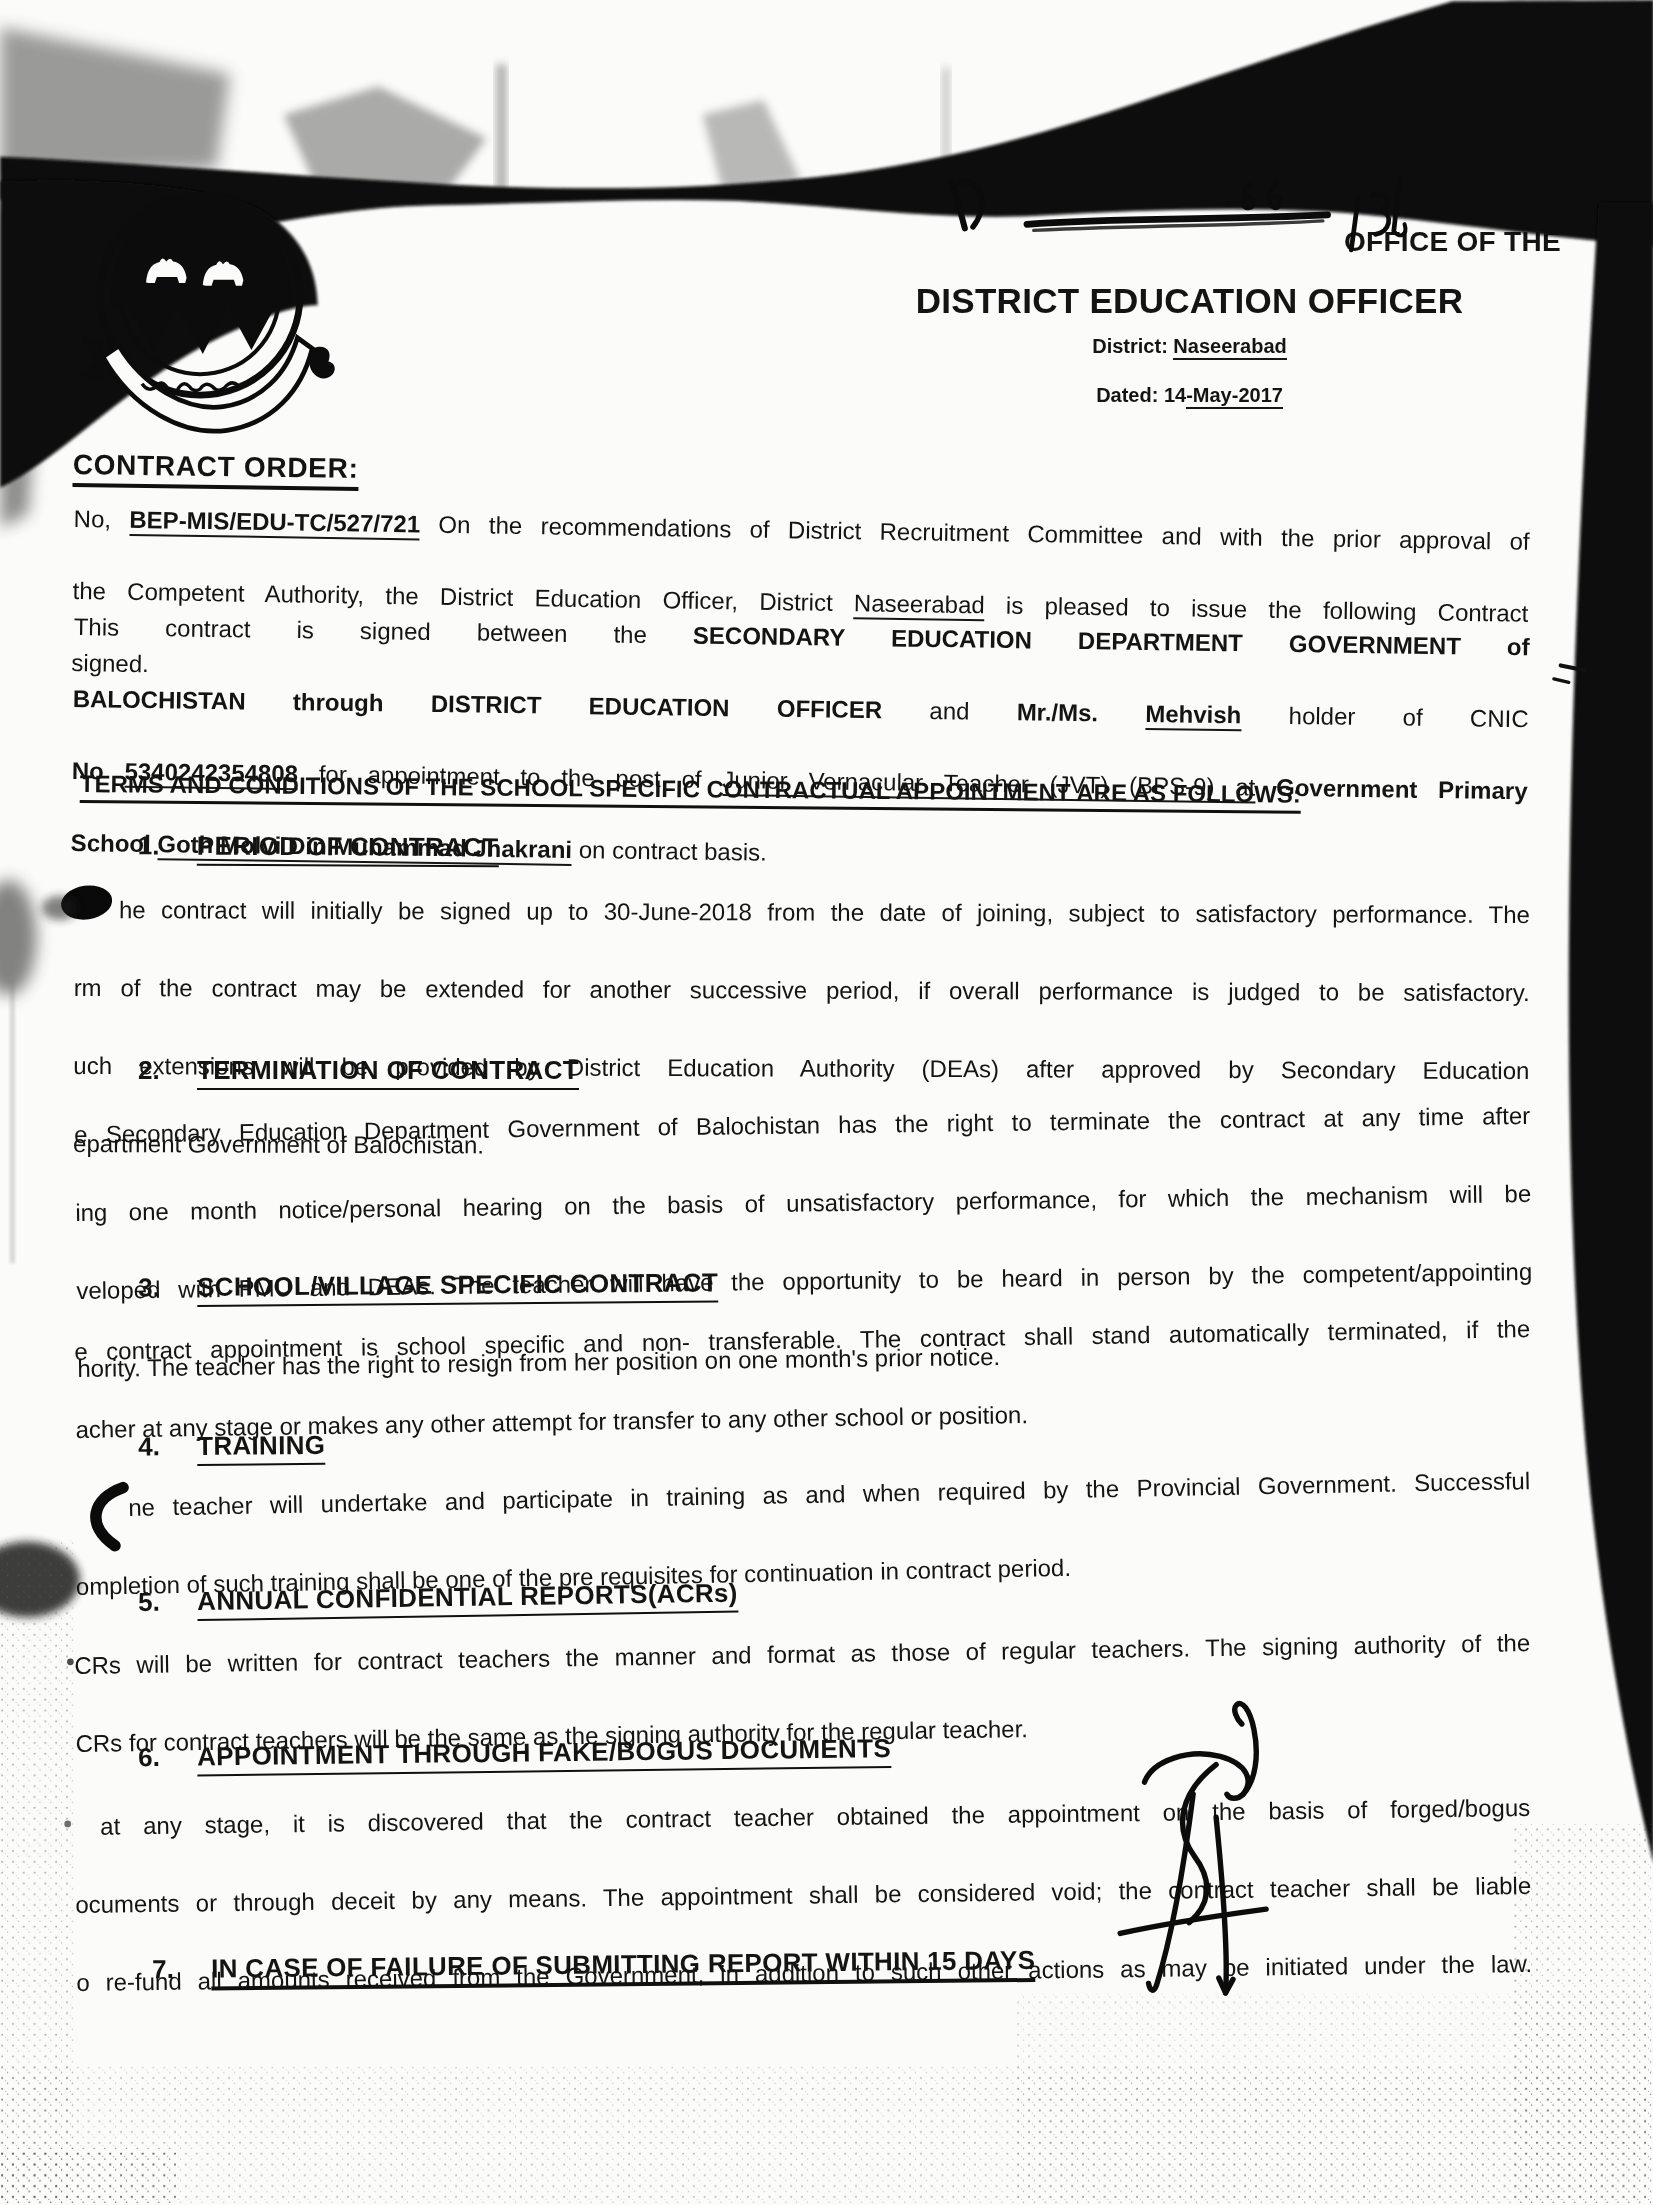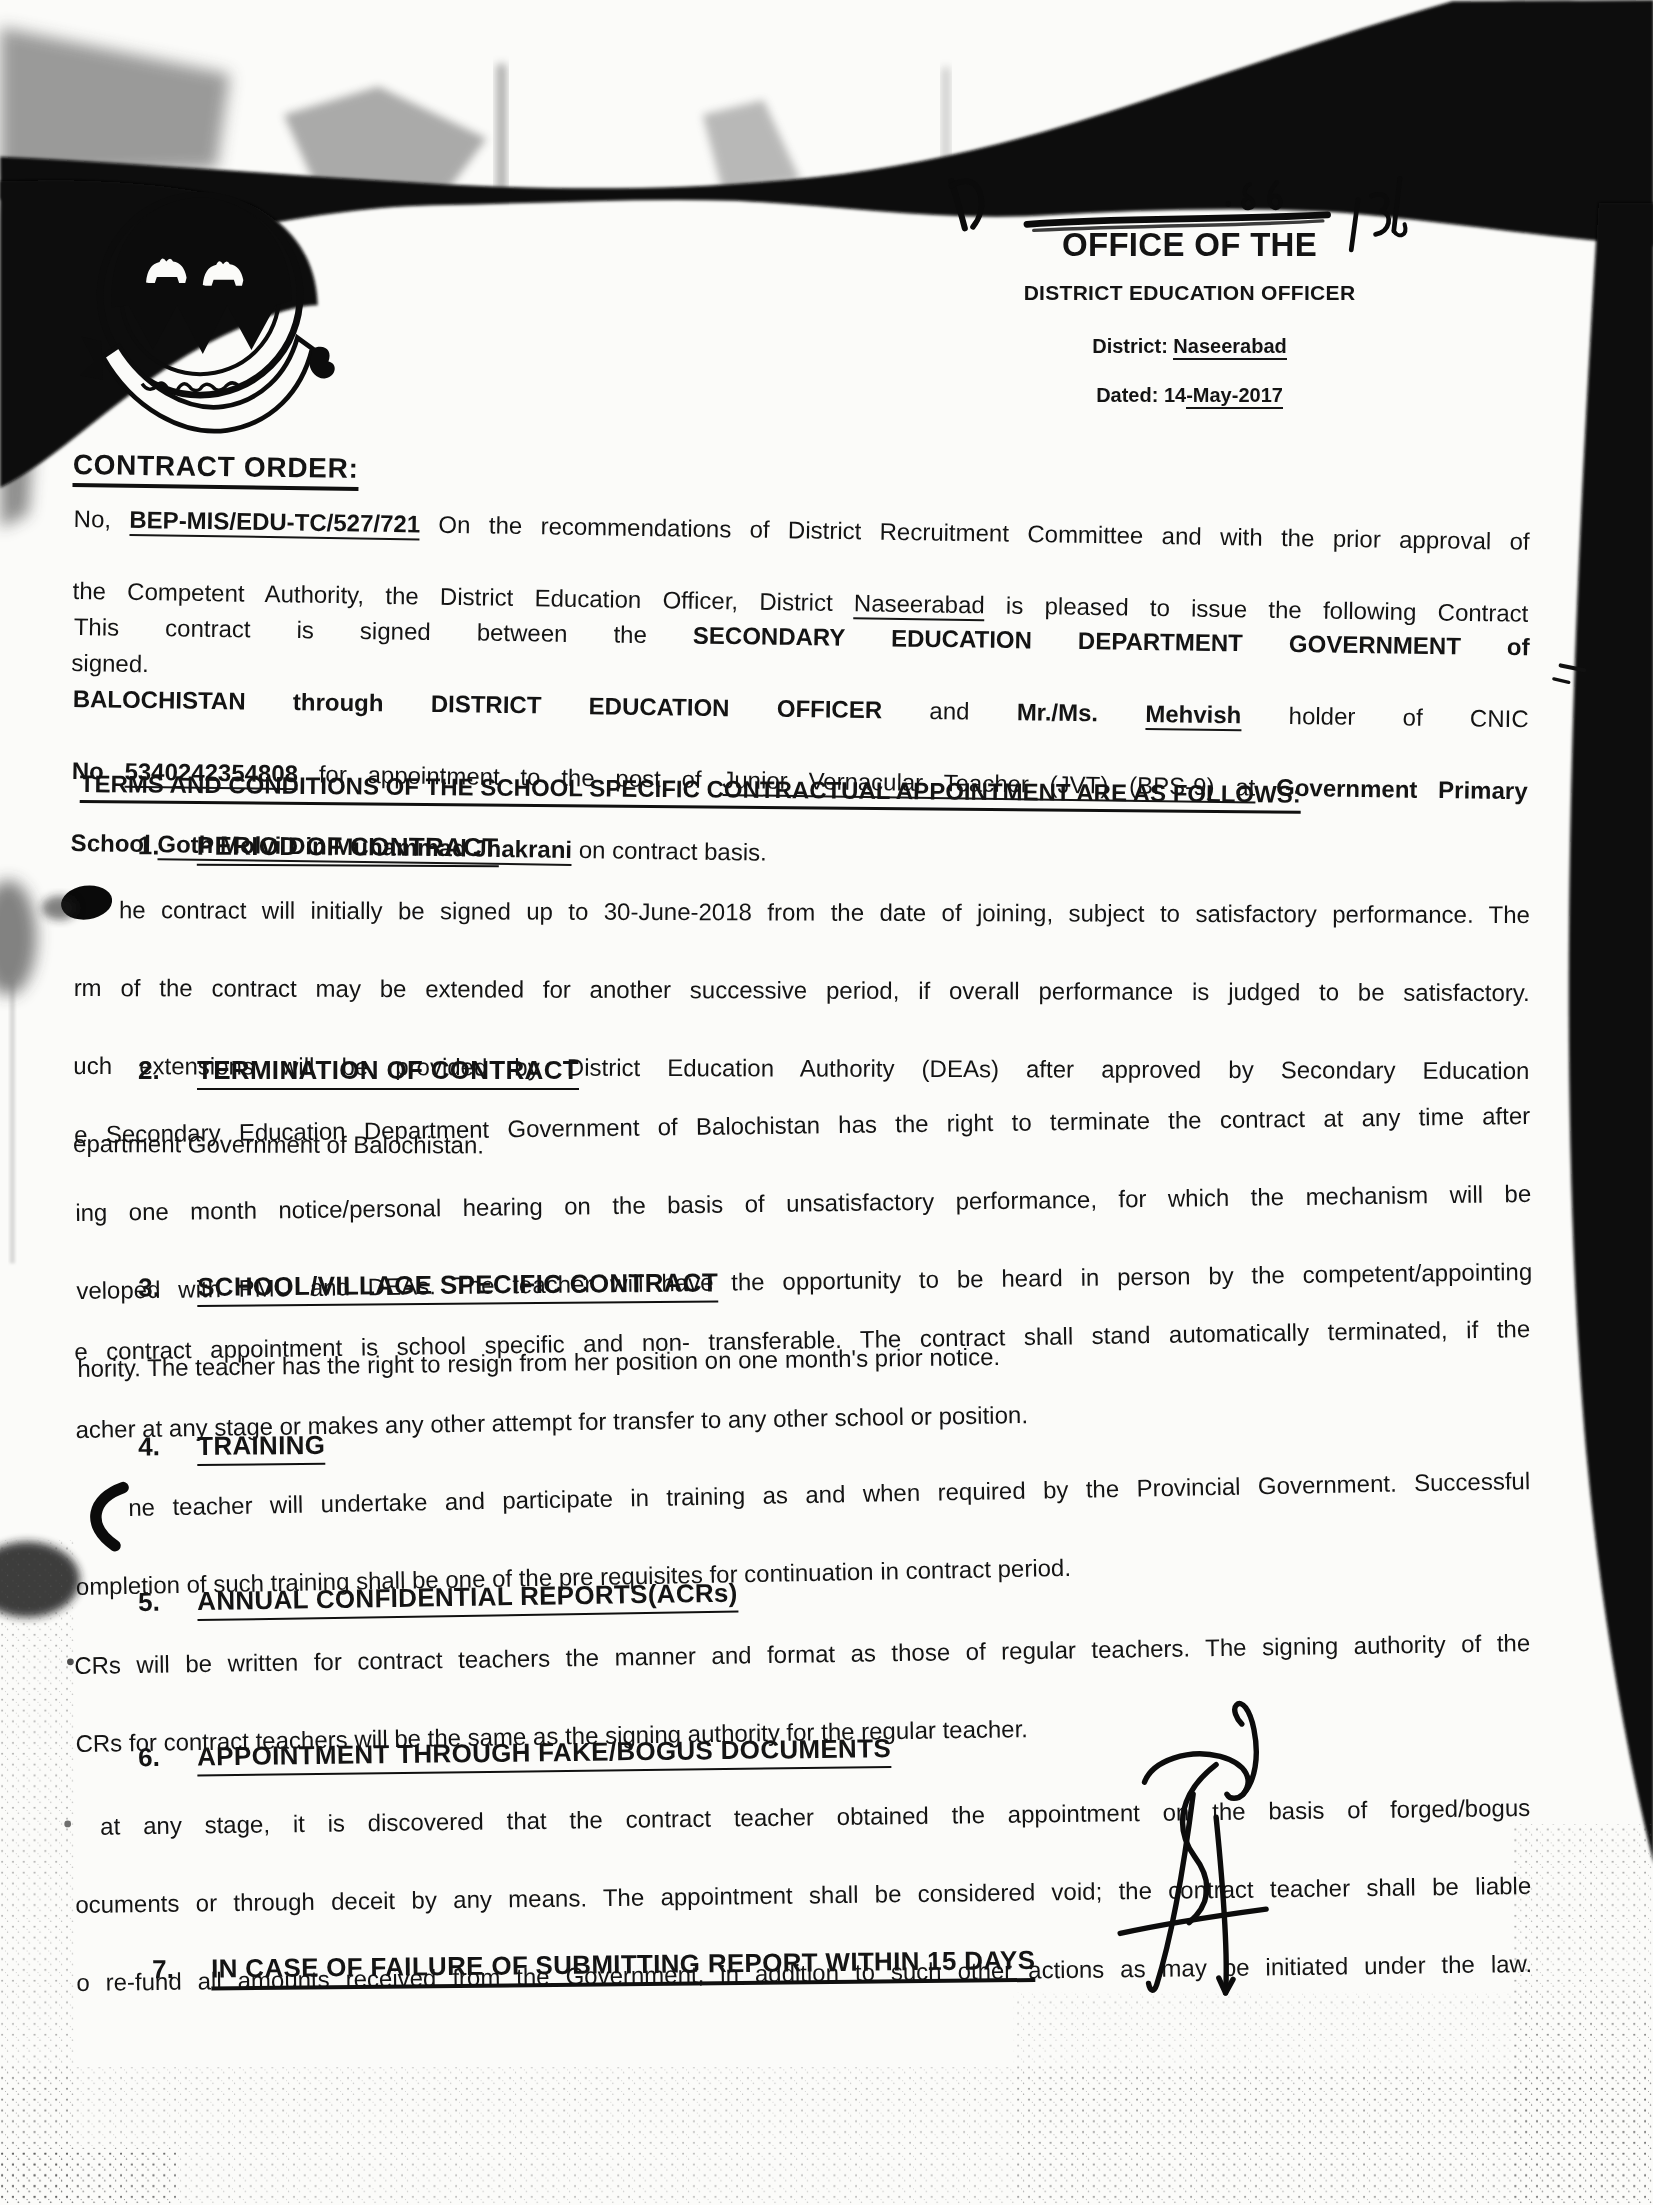--- a/index.html
+++ b/index.html
@@ -10,22 +10,22 @@
   }
   .blk{position:absolute; transform-origin:0 0;}
   .body-text{font-size:24px; line-height:39px; width:1456px;}
   .intro-text{font-size:24px; line-height:36px; width:1456px;}
   .line{display:block; text-align:justify;}
   .line.jl::after{content:""; display:inline-block; width:100%; height:0;}
   .line.ll{text-align:left;}
   .b{font-weight:bold;}
   .u{border-bottom:2px solid #161616; padding-bottom:1.4px;}
   .hdr{font-weight:bold; text-align:center; width:743px; left:818px;}
-  .hdr1{font-size:33px; letter-spacing:0.3px;}
-  .hdr2{font-size:21px; letter-spacing:0.3px;text-align:center;}
+  .hdr1{font-size:28px; letter-spacing:0.3px;text-align:right;}
+  .hdr2{font-size:35px; letter-spacing:0.3px;text-align:center;}
   .hdr3{font-size:20px;}
   .co-head{font-size:28px; font-weight:bold; letter-spacing:0.7px;}
   .co-head span{border-bottom:4px solid #101010; padding-bottom:2.7px;}
   .terms-head{font-size:24px; font-weight:bold;}
   .terms-head span{border-bottom:3.4px solid #101010; padding-bottom:3.4px;}
   .sec-head{font-size:26px; font-weight:bold; padding-left:64px;}
   .sec-head .sec-num{display:inline-block; width:59px;}
   .sec-head .sec-title{border-bottom:2.7px solid #101010; padding-bottom:3.4px; letter-spacing:0.3px;}
   .pl66{padding-left:45px;}
   .pl80{padding-left:54px;}

